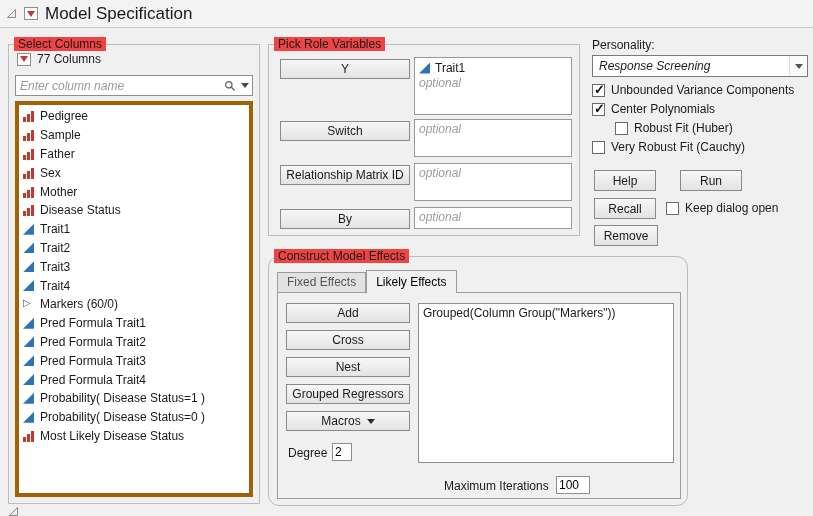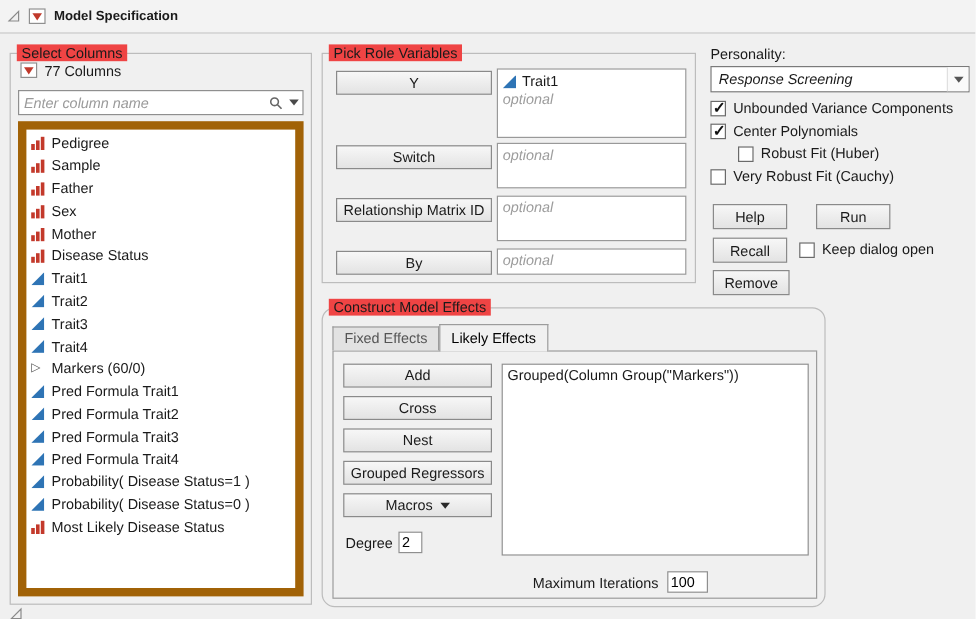--- a/index.html
+++ b/index.html
@@ -9,21 +9,21 @@
     background: #f0f0f0; overflow: hidden;
     font-size: 12px; color: #1a1a1a;
   }
 
   
   .titlebar {
     position: absolute; left: 0; top: 0; width: 100%; height: 28px;
     background: #f3f3f3; border-bottom: 1px solid #c9c9c9;
     display: flex; align-items: center; gap: 7px; padding-left: 6px;
   }
-  .title { font-weight: bold; font-size: 11px; }
+  .title { font-weight: normal; font-size: 17px; }
 
   .red-tri-btn {
     width: 14px; height: 13px; background: #fff;
     border: 1px solid #8f8f8f;
     display: inline-flex; align-items: center; justify-content: center;
     flex: 0 0 auto;
   }
   .red-tri-btn::after {
     content: ""; width: 0; height: 0;
     border-left: 4px solid transparent; border-right: 4px solid transparent;
@@ -45,40 +45,40 @@
     display: flex; align-items: center; justify-content: center;
     font-size: 12px; white-space: nowrap; cursor: default;
   }
   .dd-arrow {
     width: 0; height: 0; margin-left: 6px;
     border-left: 4px solid transparent; border-right: 4px solid transparent;
     border-top: 5px solid #2a2a2a;
   }
 
   
-  .countrow { position: absolute; left: 8px; top: 7px; display: flex; align-items: flex-start; gap: 6px; }
+  .countrow { position: absolute; left: 8px; top: 7px; display: flex; align-items: center; gap: 6px; }
   .searchwrap {
     position: absolute; left: 6px; top: 30px; width: 238px; height: 21px;
     background: #fff; border: 1px solid #8f8f8f;
     display: flex; align-items: center; padding-right: 3px;
   }
   .searchwrap input {
     flex: 1; min-width: 0; border: none; outline: none;
     font: 12px "Liberation Sans", sans-serif; padding: 2px 4px; color: #333;
     background: transparent;
   }
   .searchwrap input::placeholder { color: #9a9a9a; font-style: italic; }
   .search-dd {
     width: 0; height: 0; margin-left: 5px;
     border-left: 4px solid transparent; border-right: 4px solid transparent;
     border-top: 5px solid #4a4a4a;
   }
   .listbox {
     position: absolute; left: 6px; top: 56px; width: 238px; height: 396px;
-    background: #fff; border: 7px solid #a16207; overflow: hidden; padding-top: 2px;
+    background: #fff; border: 4px solid #a16207; overflow: hidden; padding-top: 2px;
   }
   .list-item { display: flex; align-items: center; gap: 6px; height: 18.8px; padding-left: 4px; white-space: nowrap; }
 
   
   .icon-nominal {
     width: 11px; height: 12px; flex: 0 0 11px;
     background-image: linear-gradient(#c3392b,#c3392b), linear-gradient(#c3392b,#c3392b), linear-gradient(#c3392b,#c3392b);
     background-size: 3px 5px, 3px 8px, 3px 11px;
     background-position: 0 100%, 4px 100%, 8px 100%;
     background-repeat: no-repeat;

